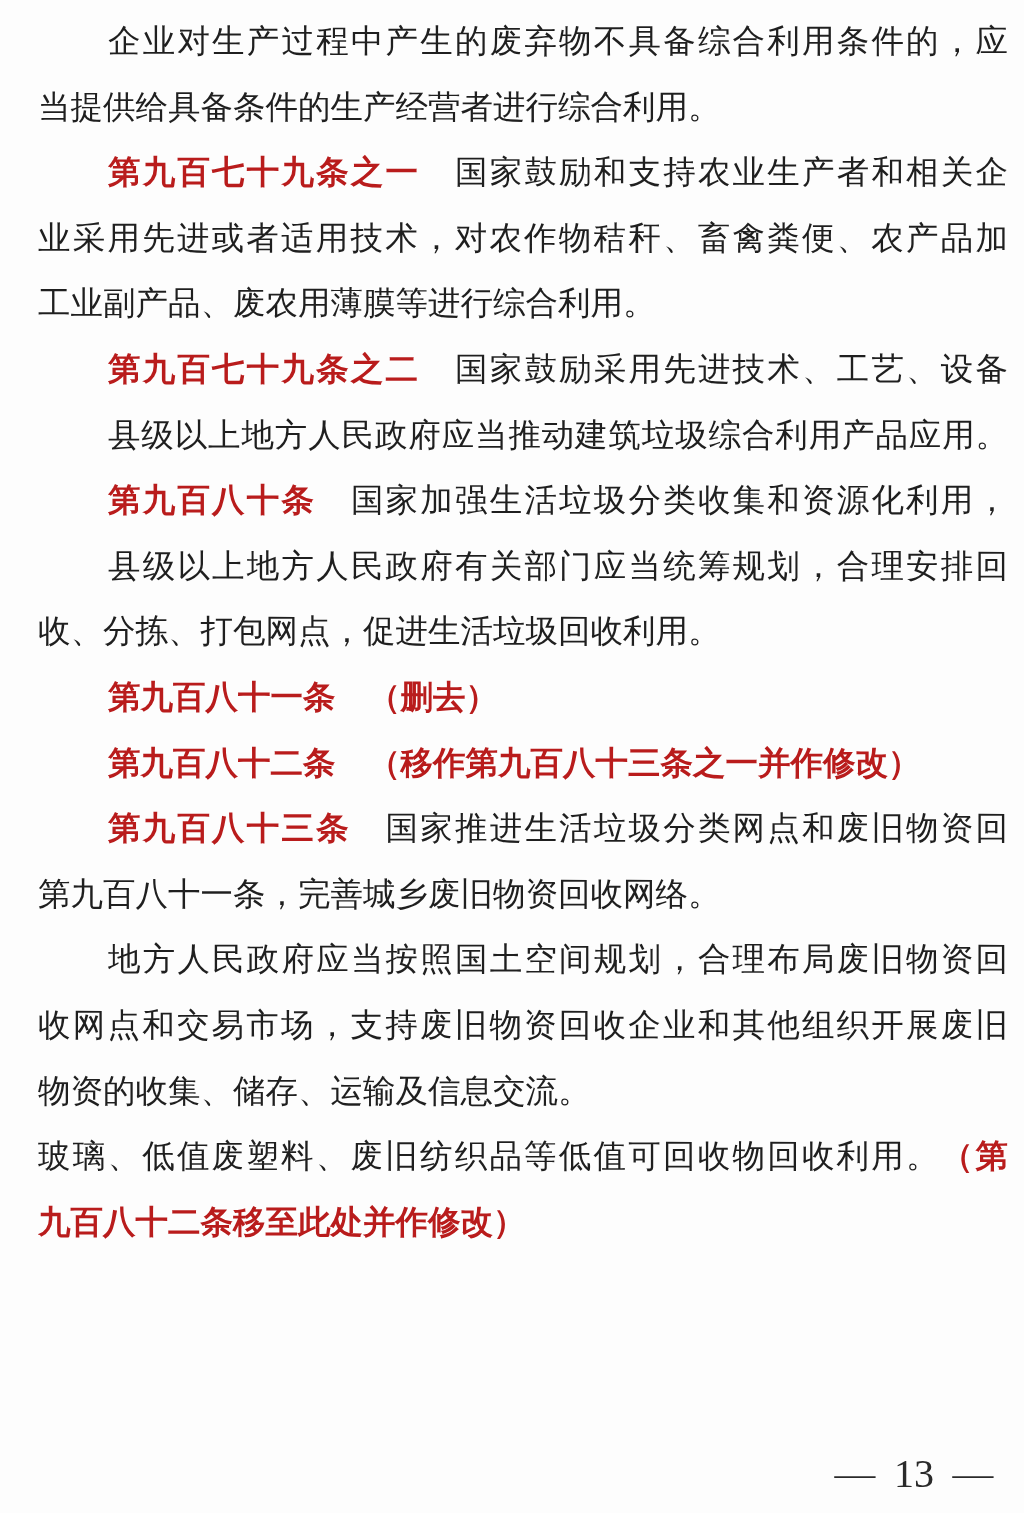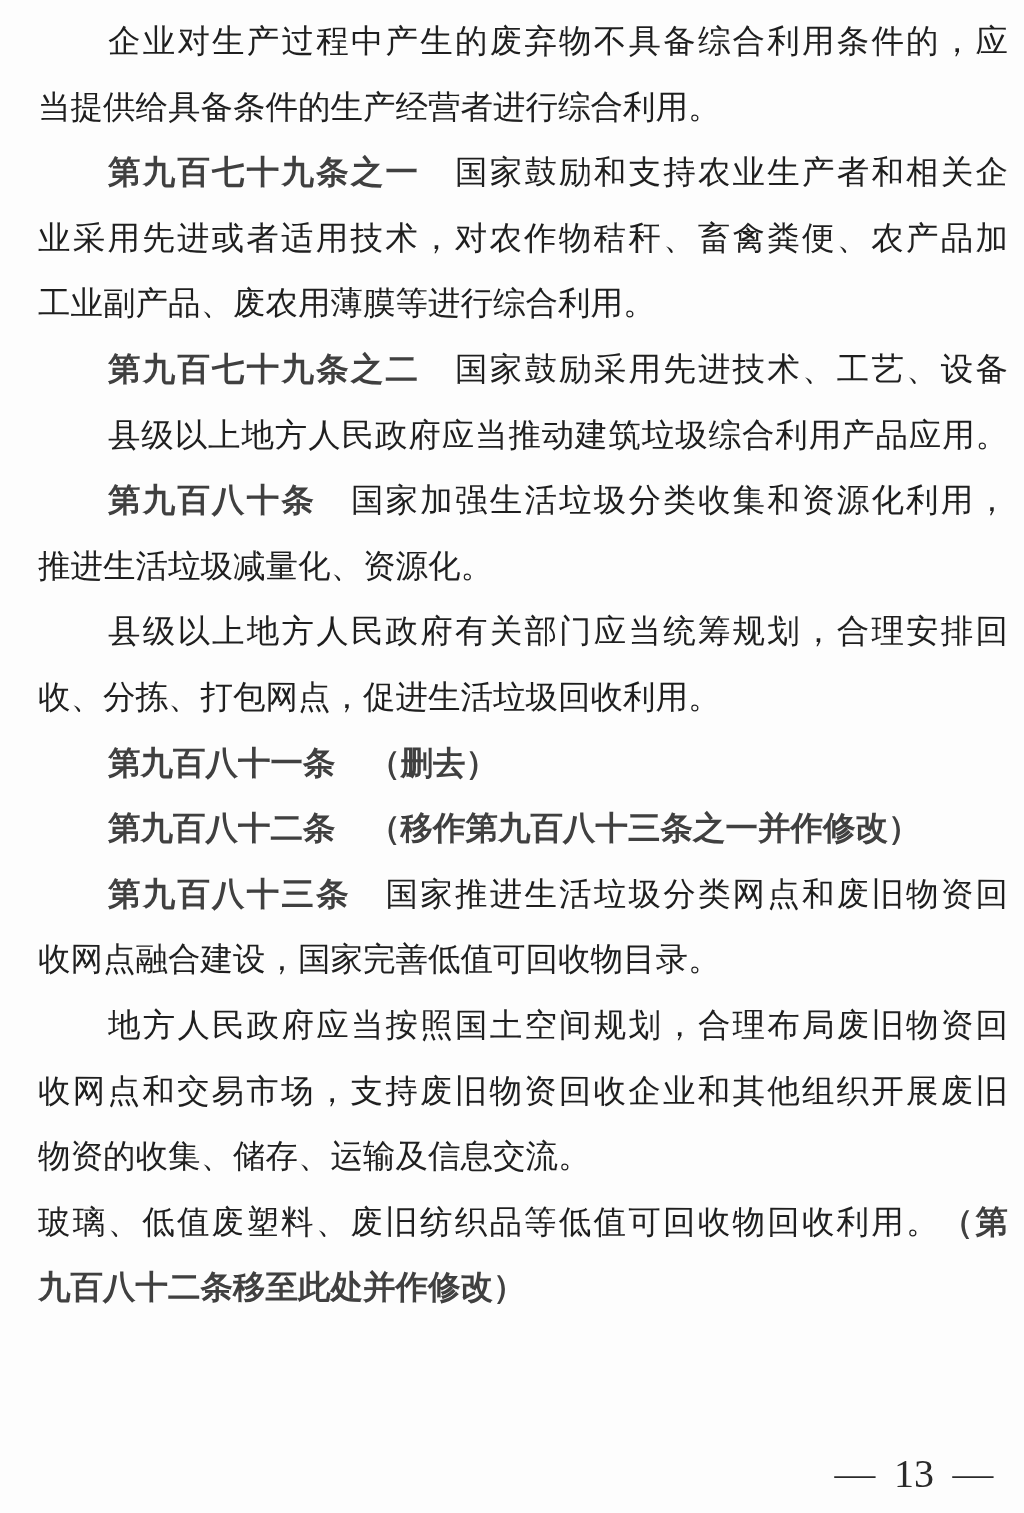--- a/index.html
+++ b/index.html
@@ -37,21 +37,21 @@
   }
   .line.indent {
     padding-left: 70px;
   }
   .seg {
     font-kerning: none;
   }
   .seg.b {
     font-weight: 700;
     font-family: "Liberation Sans", sans-serif;
-    color: #404040;
+    color: #b91c1c;
   }
   .footer {
     position: absolute;
     top: 1450px;
     right: 34px;
     display: flex;
     align-items: center;
     gap: 22px;
     font-size: 34px;
     color: #2a2a2a;
@@ -70,27 +70,26 @@
 
 <main class="page-body">
     <div class="line indent justify"><span class="seg">企业对生产过程中产生的废弃物不具备综合利用条件的，应</span></div>
     <div class="line"><span class="seg">当提供给具备条件的生产经营者进行综合利用。</span></div>
     <div class="line indent justify"><span class="seg b">第九百七十九条之一</span><span class="seg">　国家鼓励和支持农业生产者和相关企</span></div>
     <div class="line justify"><span class="seg">业采用先进或者适用技术，对农作物秸秆、畜禽粪便、农产品加</span></div>
     <div class="line"><span class="seg">工业副产品、废农用薄膜等进行综合利用。</span></div>
     <div class="line indent justify"><span class="seg b">第九百七十九条之二</span><span class="seg">　国家鼓励采用先进技术、工艺、设备</span></div>
     <div class="line indent justify"><span class="seg">县级以上地方人民政府应当推动建筑垃圾综合利用产品应用。</span></div>
     <div class="line indent justify"><span class="seg b">第九百八十条</span><span class="seg">　国家加强生活垃圾分类收集和资源化利用，</span></div>
-    <div class="line"><span class="seg">推进生活垃圾减量化、资源化。</span></div>
     <div class="line indent justify"><span class="seg">县级以上地方人民政府有关部门应当统筹规划，合理安排回</span></div>
     <div class="line"><span class="seg">收、分拣、打包网点，促进生活垃圾回收利用。</span></div>
     <div class="line indent"><span class="seg b">第九百八十一条　（删去）</span></div>
     <div class="line indent"><span class="seg b">第九百八十二条　（移作第九百八十三条之一并作修改）</span></div>
     <div class="line indent justify"><span class="seg b">第九百八十三条</span><span class="seg">　国家推进生活垃圾分类网点和废旧物资回</span></div>
-    <div class="line"><span class="seg">收网点融合建设，国家完善低值可回收物目录。</span></div>
+    <div class="line"><span class="seg">第九百八十一条，完善城乡废旧物资回收网络。</span></div>
     <div class="line indent justify"><span class="seg">地方人民政府应当按照国土空间规划，合理布局废旧物资回</span></div>
     <div class="line justify"><span class="seg">收网点和交易市场，支持废旧物资回收企业和其他组织开展废旧</span></div>
     <div class="line"><span class="seg">物资的收集、储存、运输及信息交流。</span></div>
     <div class="line justify"><span class="seg">玻璃、低值废塑料、废旧纺织品等低值可回收物回收利用。</span><span class="seg b">（第</span></div>
     <div class="line"><span class="seg b">九百八十二条移至此处并作修改）</span></div>
   </main>
 
 <div class="footer">
   <span class="dash">—</span>
   <span class="pg">13</span>

